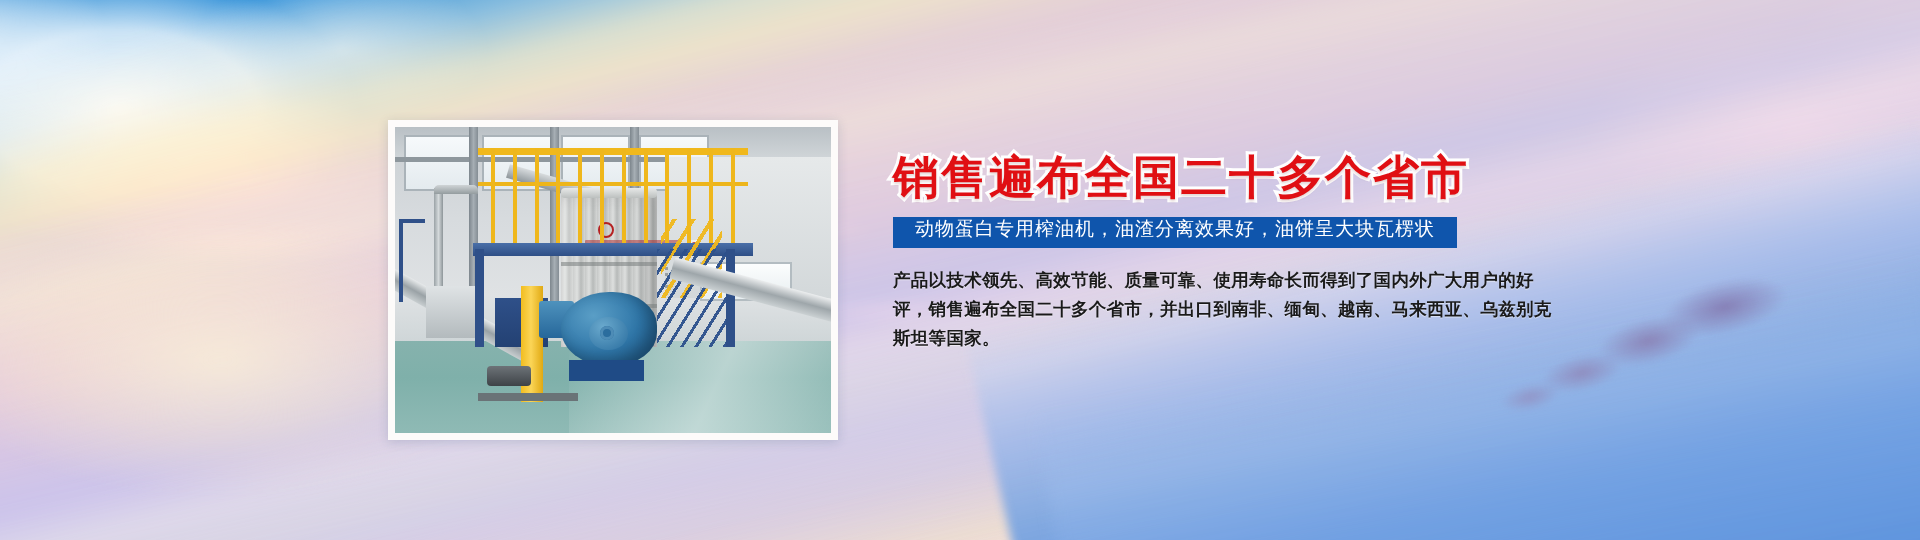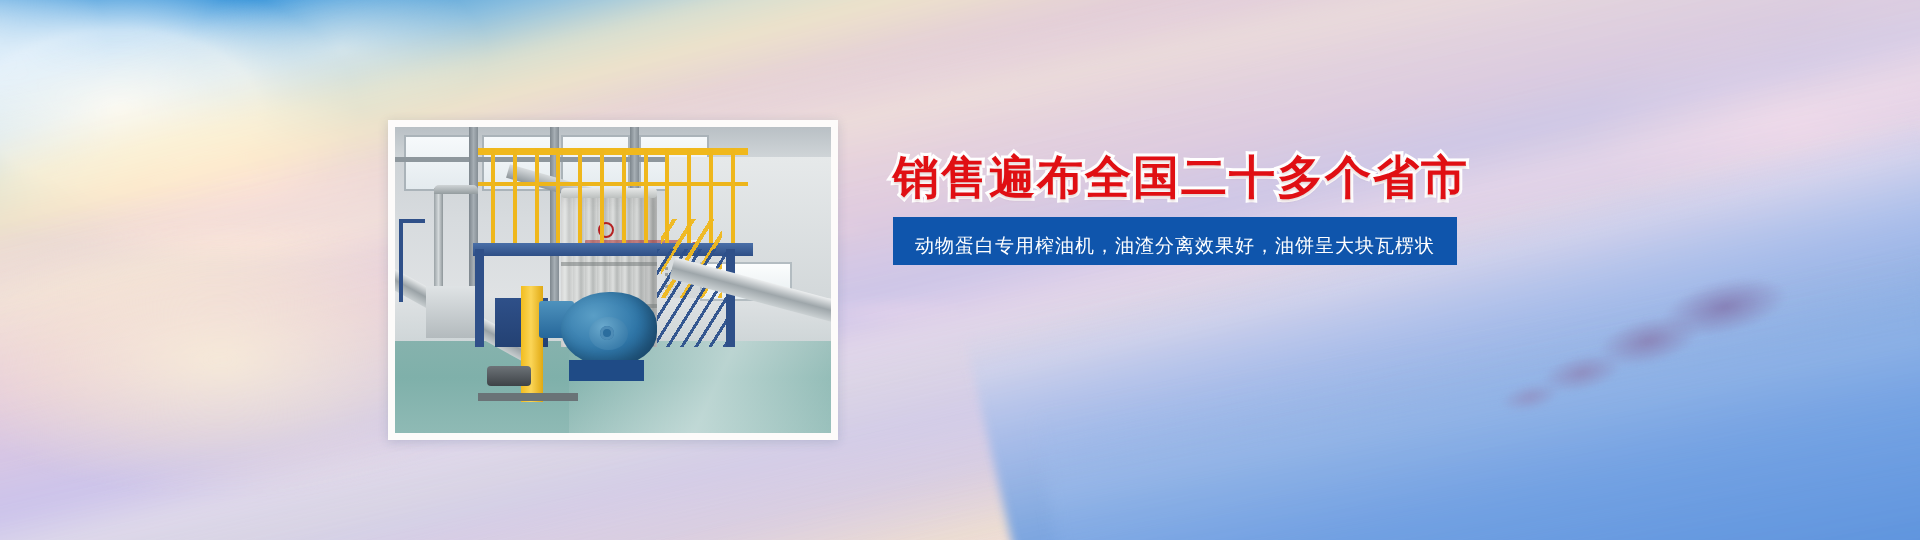--- a/index.html
+++ b/index.html
@@ -264,21 +264,21 @@
     text-shadow:0 2px 3px rgba(120,60,60,.22);
     white-space:nowrap;
   }
   .subtitle-bar{
     margin-top:13px;
     display:inline-block;
     background:#0f55ac;
     color:#ffffff;
     font-size:19px;
     line-height:1;
-    padding:19px 22px 10px 22px;
+    padding:2px 22px 10px 22px;
     letter-spacing:1px;
     white-space:nowrap;
   }
   .desc{
     margin:18px 0 0 0;
     width:668px;
     font-size:17.5px;
     line-height:29px;
     color:#1a1a1a;
     font-weight:bold;
@@ -367,15 +367,16 @@
       <div class="ph-pump-base"></div>
       <div class="ph-motor"></div>
       <div class="ph-motor-base"></div>
       <div class="ph-conv-r"></div>
     </div>
   </div>
 
   <div class="content">
     <h1 class="title">销售遍布全国二十多个省市</h1>
     <div class="subtitle-bar">动物蛋白专用榨油机，油渣分离效果好，油饼呈大块瓦楞状</div>
+    <p class="desc">产品以技术领先、高效节能、质量可靠、使用寿命长而得到了国内外广大用户的好评，销售遍布全国二十多个省市，并出口到南非、缅甸、越南、马来西亚、乌兹别克斯坦等国家。</p>
   </div>
 
 </div>
 
 </body></html>

